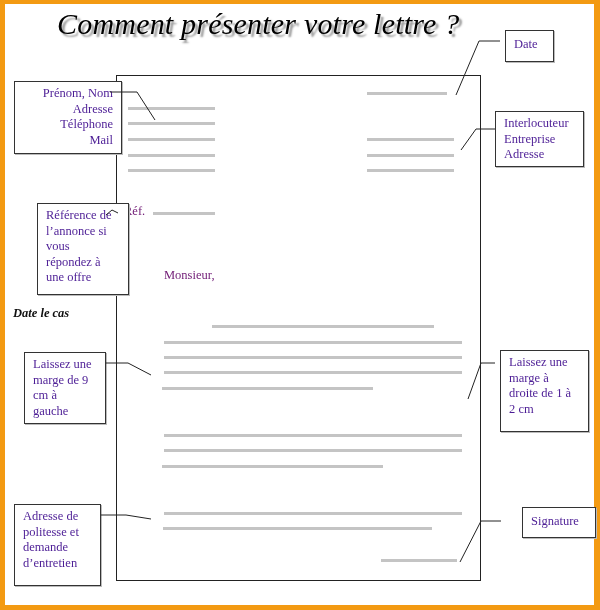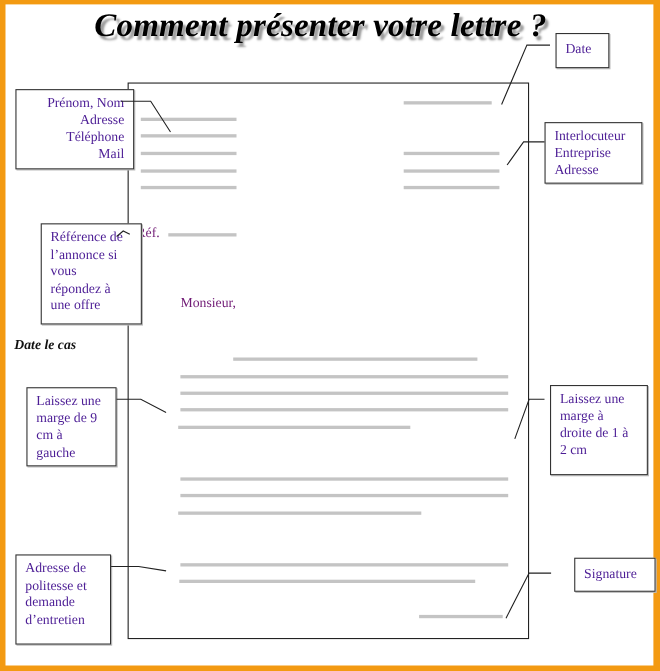--- a/index.html
+++ b/index.html
@@ -1,20 +1,20 @@
 <!DOCTYPE html>
 <html><head>
 <meta charset="utf-8">
 <style>
   html, body { margin: 0; padding: 0; }
   body { width: 600px; height: 610px; background: #F39A12; position: relative; overflow: hidden; }
   .canvas { position: absolute; left: 5px; top: 4px; width: 589px; height: 601px; background: #ffffff; }
   .title {
-    position: absolute; left: 52px; top: 3px; width: 440px; text-align: right;
-    font-family: "Liberation Serif", "DejaVu Serif", serif; font-weight: bold; font-style: italic;
+    position: absolute; left: 52px; top: 3px; width: 440px; text-align: left;
+    font-family: "Liberation Serif", "DejaVu Serif", serif; font-weight: normal; font-style: italic;
     font-size: 30px; color: #000; letter-spacing: 0.2px;
     text-shadow: 3px 3px 2px #9a9a9a;
   }
   .page { position: absolute; left: 111px; top: 71px; width: 365px; height: 506px; border: 1.3px solid #222; box-sizing: border-box; }
   .gl { position: absolute; height: 3px; background: #c4c4c4; }
   .callout {
     position: absolute; border: 1px solid #333; box-shadow: 1px 1px 0 #bbb; background: #fff;
     font-family: "Liberation Serif", "DejaVu Serif", serif; font-size: 12.5px; line-height: 15.5px; color: #4c1d95;
     box-sizing: border-box; padding: 4px 8px;
   }

